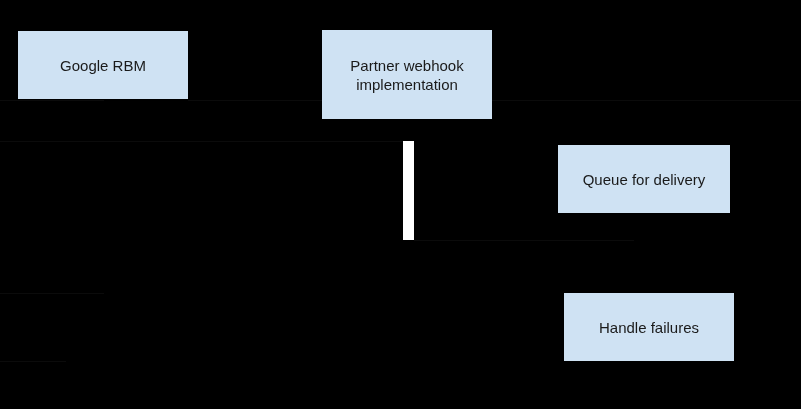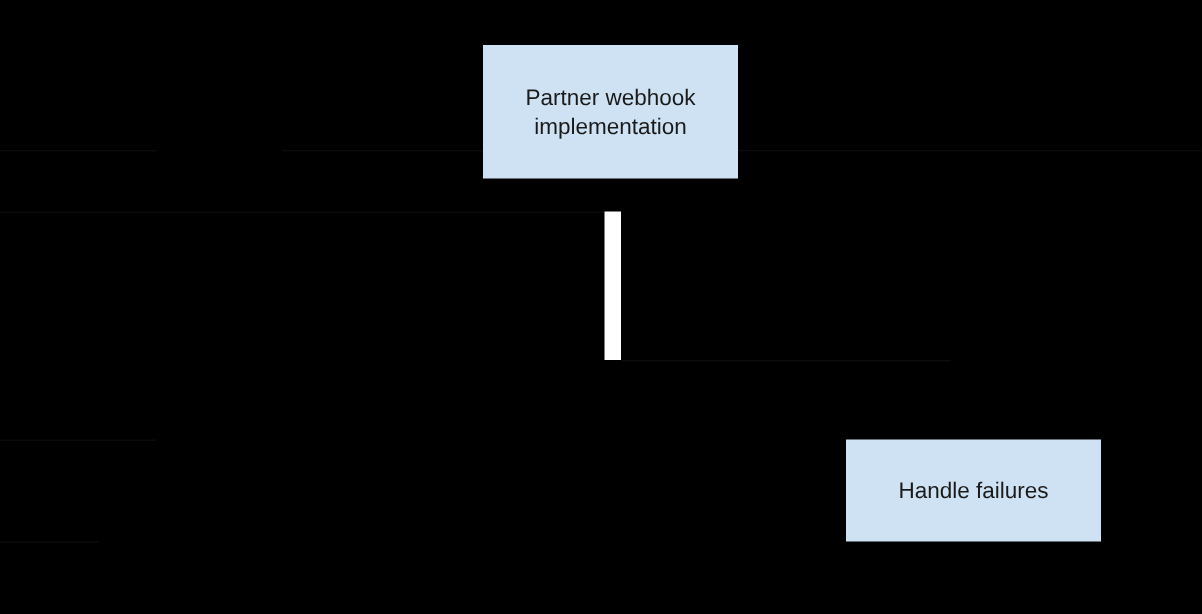--- a/index.html
+++ b/index.html
@@ -56,24 +56,30 @@
   <div class="connector-faint" style="left: 188px; top: 100px; width: 134px; height: 1px; background: rgb(11, 11, 11);"></div>
   <div class="connector-faint" style="left: 492px; top: 100px; width: 309px; height: 1px; background: rgb(11, 11, 11);"></div>
   <div class="connector-faint" style="left: 0px; top: 141px; width: 104px; height: 1px; background: rgb(11, 11, 11);"></div>
   <div class="connector-faint" style="left: 0px; top: 293px; width: 104px; height: 1px; background: rgb(11, 11, 11);"></div>
   <div class="connector-faint" style="left: 0px; top: 361px; width: 66px; height: 1px; background: rgb(11, 11, 11);"></div>
   <div class="connector-faint" style="left: 104px; top: 141px; width: 299px; height: 1px; background: rgb(11, 11, 11);"></div>
   <div class="connector-faint" style="left: 414px; top: 240px; width: 220px; height: 1px; background: rgb(11, 11, 11);"></div>
 
   <div class="connector-white" style="left: 403px; top: 141px; width: 11px; height: 99px; background: rgb(255, 255, 255);"></div>
 
+  <div class="node" style="left: 18px; top: 31px; width: 170px; height: 68px; background: rgb(207, 226, 243); color: rgb(26, 26, 26);">
+    <span class="node-label">Google RBM</span>
+  </div>
 
   <div class="node" style="left: 322px; top: 30px; width: 170px; height: 89px; background: rgb(207, 226, 243); color: rgb(26, 26, 26);">
     <span class="node-label">Partner webhook
 implementation</span>
   </div>
 
+  <div class="node" style="left: 558px; top: 145px; width: 172px; height: 68px; background: rgb(207, 226, 243); color: rgb(26, 26, 26);">
+    <span class="node-label">Queue for delivery</span>
+  </div>
 
   <div class="node" style="left: 564px; top: 293px; width: 170px; height: 68px; background: rgb(207, 226, 243); color: rgb(26, 26, 26);">
     <span class="node-label">Handle failures</span>
   </div>
 
 </div>
 
 </body></html>

